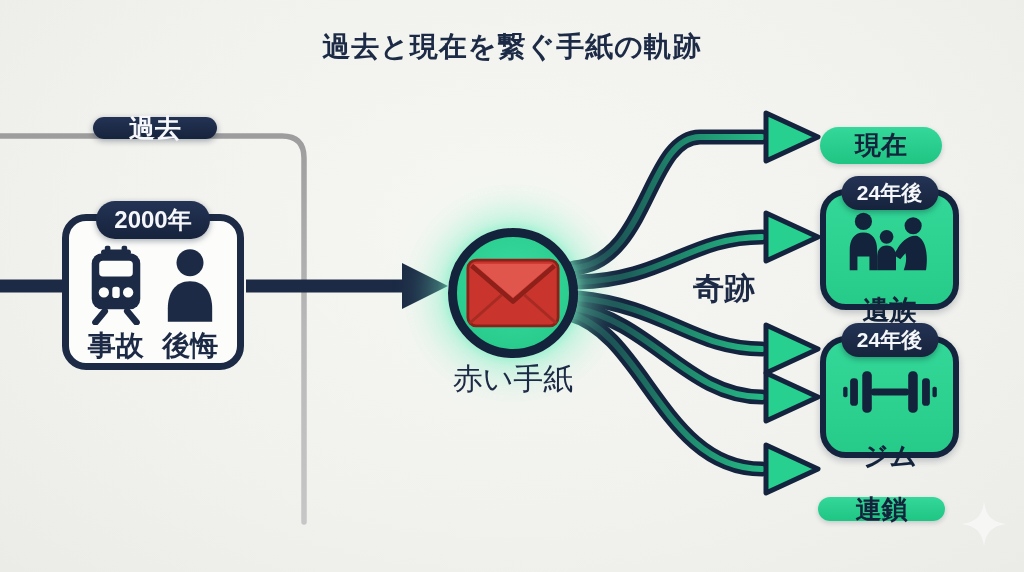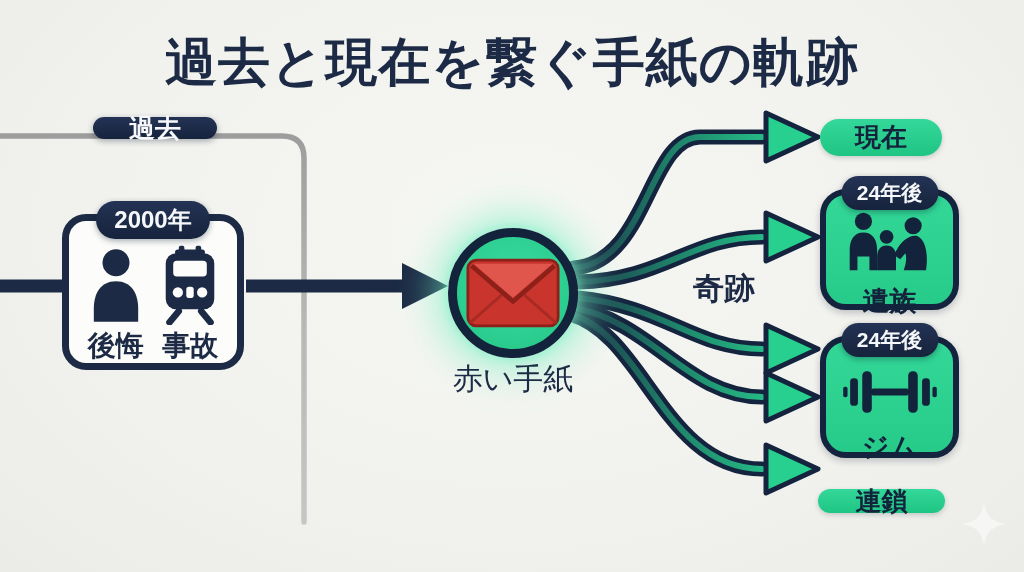--- a/index.html
+++ b/index.html
@@ -10,39 +10,40 @@
   .stage{
     position:relative;
     width:1024px;height:572px;
     overflow:hidden;
     background:radial-gradient(ellipse at 50% 40%, #f6f7f3 0%, #f1f2ee 60%, #ebece8 100%);
   }
   .abs{position:absolute;}
   .title{
     left:0;right:0;top:28px;
     text-align:center;
-    font-size:52px;font-weight:800;
+    font-size:28px;font-weight:800;
     color:#1c2a45;letter-spacing:1px;
   }
   
   #connector-layer{left:0;top:0;width:1024px;height:572px;}
 
   .pill{
     display:flex;align-items:center;justify-content:center;
     border-radius:22px;font-weight:700;
   }
   .navy-pill{
     background:linear-gradient(#243355,#16233c);
     color:#f5f7fa;
     box-shadow:0 2px 6px rgba(10,20,40,.35);
   }
   .green-pill{
     background:linear-gradient(#34d89a,#1fc583);
     color:#14233c;
     box-shadow:0 2px 5px rgba(10,20,40,.18);
+    margin-top:8px;
   }
   .pill-past{left:93px;top:117px;width:124px;height:22px;font-size:26px;}
   .pill-now{left:820px;top:119px;width:122px;height:37px;font-size:26px;}
   .pill-chain{left:818px;top:489px;width:127px;height:24px;font-size:26px;}
 
   .event-card{
     left:62px;top:214px;width:182px;height:156px;
     background:#fcfdfb;
     border:7px solid #1c2a45;
     border-radius:24px;
@@ -86,21 +87,21 @@
     display:flex;flex-direction:column;align-items:center;
     box-shadow:0 3px 7px rgba(10,20,40,.22);
     gap:16px;
   }
   .card-family{left:820px;top:189px;height:121px;}
   .card-gym{left:820px;top:336px;height:122px;}
   .badge{
     position:absolute;left:50%;top:-19px;transform:translateX(-50%);
     width:97px;height:34px;border-radius:17px;font-size:21px;
   }
-  .outcome-card .lbl{font-size:27px;font-weight:800;color:#14233c;line-height:1;}
+  .outcome-card .lbl{font-size:27px;font-weight:800;color:#14233c;line-height:1;margin-top:9px;}
   .card-family .icon-wrap{margin-top:17px;height:62px;display:flex;align-items:flex-end;}
   .card-gym .icon-wrap{margin-top:24px;height:56px;display:flex;align-items:center;}
 
   .sparkle{left:960px;top:500px;width:48px;height:48px;opacity:.55;}
 </style>
 </head>
 <body>
 
 <div class="stage">
 
@@ -155,46 +156,46 @@
 
   <div class="abs pill navy-pill pill-past">
     <span>過去</span>
   </div>
 
   <div class="abs event-card">
     <div class="pill navy-pill year-badge">
       <span>2000年</span>
     </div>
     <div class="event-items">
-      <div class="event-item">
-        <svg width="54" height="80" viewBox="0 0 56 80">
-          <circle cx="28" cy="17" r="14" fill="#1c2a45"></circle>
-          <path d="M28,36 C12,36 5,49 5,64 L5,78 L51,78 L51,64 C51,49 44,36 28,36 Z" fill="#1c2a45"></path>
-        </svg>
-        <div class="lbl">後悔</div>
-      </div>
       <div class="event-item">
         <svg width="56" height="80" viewBox="0 0 60 84">
           <g fill="#1c2a45">
             <rect x="18" y="0" width="6" height="8" rx="2"></rect>
             <rect x="36" y="0" width="6" height="8" rx="2"></rect>
             <rect x="14" y="4" width="32" height="6" rx="3"></rect>
             <rect x="4" y="8" width="52" height="60" rx="11"></rect>
           </g>
           <rect x="12" y="16" width="36" height="17" rx="4" fill="#fcfdfb"></rect>
           <circle cx="17" cy="50" r="5.5" fill="#fcfdfb"></circle>
           <circle cx="43" cy="50" r="5.5" fill="#fcfdfb"></circle>
           <rect x="26" y="44" width="8" height="12" rx="3" fill="#fcfdfb"></rect>
           <g stroke="#1c2a45" stroke-width="7" stroke-linecap="round">
             <line x1="18" y1="70" x2="8" y2="82"></line>
             <line x1="42" y1="70" x2="52" y2="82"></line>
           </g>
         </svg>
         <div class="lbl">事故</div>
       </div>
+      <div class="event-item">
+        <svg width="54" height="80" viewBox="0 0 56 80">
+          <circle cx="28" cy="17" r="14" fill="#1c2a45"></circle>
+          <path d="M28,36 C12,36 5,49 5,64 L5,78 L51,78 L51,64 C51,49 44,36 28,36 Z" fill="#1c2a45"></path>
+        </svg>
+        <div class="lbl">後悔</div>
+      </div>
     </div>
   </div>
 
   <div class="abs letter-node">
     <svg width="94" height="72" viewBox="0 0 100 76">
       <rect x="2" y="3" width="96" height="70" rx="9" fill="#c9352d" stroke="#8e201a" stroke-width="3"></rect>
       <path d="M6,9 L50,47 L94,9" fill="none" stroke="#8e201a" stroke-width="5" stroke-linejoin="round"></path>
       <path d="M8,7 L50,43 L92,7 Z" fill="#e0564c"></path>
       <path d="M4,70 L38,40" stroke="#a82b23" stroke-width="3" fill="none"></path>
       <path d="M96,70 L62,40" stroke="#a82b23" stroke-width="3" fill="none"></path>

